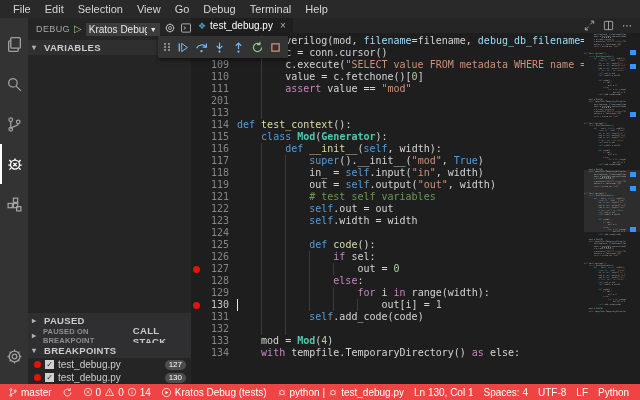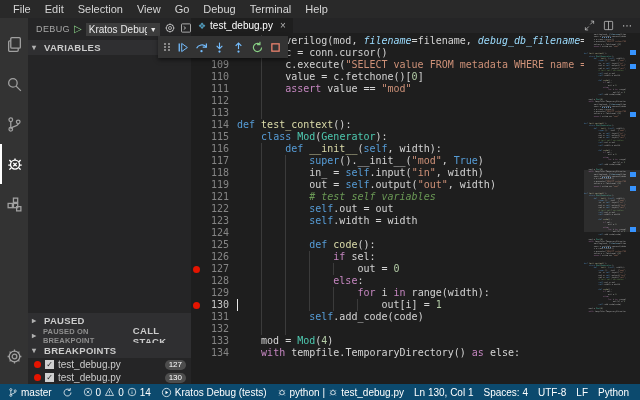--- a/index.html
+++ b/index.html
@@ -63,42 +63,42 @@
   .code-line { height:12px; display:flex; white-space:pre; font-size:10px; line-height:12px; }
   .glyph { width:12px; flex:0 0 12px; position:relative; }
   .glyph .dot { position:absolute; left:2px; top:2.5px; width:7px; height:7px;
                 border-radius:50%; background:#e51400; }
   .lnum { width:26px; flex:0 0 26px; text-align:right; color:#858585; padding-right:0; }
   .lnum.cur { color:#c6c6c6; }
   .ltext { position:relative; padding-left:8px; flex:1; overflow:hidden; color:#d4d4d4; }
   .guide { position:absolute; top:0; bottom:0; width:1px; background:#3b3b3b; }
   .cursor { position:absolute; left:8px; top:0; width:1px; height:12px; background:#e8e8e8; }
   .c-p { color:#d4d4d4; } .c-k { color:#569cd6; } .c-c { color:#c586c0; }
-  .c-f { color:#dcdcaa; } .c-t { color:#4ec9b0; } .c-s { color:#ce9178; }
-  .c-n { color:#b5cea8; } .c-m { color:#6a9955;font-style:italic; } .c-v { color:#9cdcfe;font-style:italic; }
+  .c-f { color:#dcdcaa; } .c-t { color:#4ec9b0;font-weight:bold; } .c-s { color:#ce9178; }
+  .c-n { color:#b5cea8; } .c-m { color:#6a9955; } .c-v { color:#9cdcfe; }
   .c-u { color:#d4d4d4; border-bottom:1px dotted #6fa8dc; }
 
   
   #minimap { position:absolute; top:0; right:14px; width:42px; bottom:0; overflow:hidden; opacity:.75; }
   .mini-line { font-size:2px; line-height:2.4px; white-space:pre; font-family:"DejaVu Sans Mono", monospace; transform-origin:0 0; }
   #viewport-slider { position:absolute; right:0; top:137px; width:56px; height:62px;
                      background:rgba(255,255,255,0.07); }
   #overview-ruler { position:absolute; top:0; right:0; width:14px; bottom:0; }
   .ov-marker { position:absolute; left:4px; width:6px; height:5px; background:#3794ff; }
 
   
   #debug-toolbar { position:absolute; left:158px; top:36px; width:130px; height:22px;
                    background:#333333; box-shadow:0 2px 4px rgba(0,0,0,.5);
                    display:flex; align-items:center; justify-content:space-around; z-index:50; padding:0 3px; }
   #debug-toolbar svg { display:block; }
   .grip { display:grid; grid-template-columns:3px 3px; grid-gap:1px; }
   .grip i { width:2px; height:2px; background:#8a8a8a; display:block; }
 
   
-  #statusbar { height:16px; background:#0c4a6e; color:#ffffff; display:flex; align-items:center;
+  #statusbar { height:16px; background:#ef4444; color:#ffffff; display:flex; align-items:center;
                font-size:10px; padding:0 8px; flex:0 0 16px; gap:10px; }
   .sb-item { display:flex; align-items:center; gap:3px; white-space:nowrap; }
   #statusbar svg { stroke:#ffffff; fill:none; stroke-width:1.1; }
   #sb-right { margin-left:auto; display:flex; align-items:center; gap:10px; }
   .smiley { font-size:11px; line-height:11px; }
 </style>
 </head>
 <body>
 
 <div id="app">
@@ -243,21 +243,21 @@
         </div>
       </div>
 
       <div id="code-area">
         <div id="code-scroll">
             <div class="code-line"><span class="glyph"></span><span class="lnum">106</span><span class="ltext"><span class="guide" style="left: 32.08px;"></span><span class="c-p">        verilog(mod, </span><span class="c-v">filename</span><span class="c-p">=filename, </span><span class="c-v">debug_db_filename</span><span class="c-p">=debug_db)</span></span></div>
             <div class="code-line"><span class="glyph"></span><span class="lnum">108</span><span class="ltext"><span class="guide" style="left: 32.08px;"></span><span class="c-p">        c = conn.cursor()</span></span></div>
             <div class="code-line"><span class="glyph"></span><span class="lnum">109</span><span class="ltext"><span class="guide" style="left: 32.08px;"></span><span class="c-p">        c.execute(</span><span class="c-s">"SELECT value FROM metadata WHERE name = ?"</span></span></div>
             <div class="code-line"><span class="glyph"></span><span class="lnum">110</span><span class="ltext"><span class="guide" style="left: 32.08px;"></span><span class="c-p">        value = c.fetchone()[</span><span class="c-n">0</span><span class="c-p">]</span></span></div>
             <div class="code-line"><span class="glyph"></span><span class="lnum">111</span><span class="ltext"><span class="guide" style="left: 32.08px;"></span><span class="c-p">        </span><span class="c-c">assert</span><span class="c-p"> value == </span><span class="c-s">"mod"</span></span></div>
-            <div class="code-line"><span class="glyph"></span><span class="lnum">112</span><span class="ltext"><span class="guide" style="left: 32.08px;"></span></span></div>
+            <div class="code-line"><span class="glyph"></span><span class="lnum">201</span><span class="ltext"><span class="guide" style="left: 32.08px;"></span></span></div>
             <div class="code-line"><span class="glyph"></span><span class="lnum">113</span><span class="ltext"><span class="guide" style="left: 32.08px;"></span></span></div>
             <div class="code-line"><span class="glyph"></span><span class="lnum">114</span><span class="ltext"><span class="c-k">def</span><span class="c-p"> </span><span class="c-f">test_context</span><span class="c-p">():</span></span></div>
             <div class="code-line"><span class="glyph"></span><span class="lnum">115</span><span class="ltext"><span class="c-p">    </span><span class="c-k">class</span><span class="c-p"> </span><span class="c-t">Mod</span><span class="c-p">(</span><span class="c-t">Generator</span><span class="c-p">):</span></span></div>
             <div class="code-line"><span class="glyph"></span><span class="lnum">116</span><span class="ltext"><span class="guide" style="left: 32.08px;"></span><span class="c-p">        </span><span class="c-k">def</span><span class="c-p"> </span><span class="c-f">__init__</span><span class="c-p">(</span><span class="c-k">self</span><span class="c-p">, width):</span></span></div>
             <div class="code-line"><span class="glyph"></span><span class="lnum">117</span><span class="ltext"><span class="guide" style="left: 32.08px;"></span><span class="guide" style="left: 56.16px;"></span><span class="c-p">            </span><span class="c-k">super</span><span class="c-p">().__init__(</span><span class="c-s">"mod"</span><span class="c-p">, </span><span class="c-k">True</span><span class="c-p">)</span></span></div>
             <div class="code-line"><span class="glyph"></span><span class="lnum">118</span><span class="ltext"><span class="guide" style="left: 32.08px;"></span><span class="guide" style="left: 56.16px;"></span><span class="c-p">            in_ = </span><span class="c-k">self</span><span class="c-p">.input(</span><span class="c-s">"in"</span><span class="c-p">, width)</span></span></div>
             <div class="code-line"><span class="glyph"></span><span class="lnum">119</span><span class="ltext"><span class="guide" style="left: 32.08px;"></span><span class="guide" style="left: 56.16px;"></span><span class="c-p">            out = </span><span class="c-k">self</span><span class="c-p">.output(</span><span class="c-s">"out"</span><span class="c-p">, width)</span></span></div>
             <div class="code-line"><span class="glyph"></span><span class="lnum">121</span><span class="ltext"><span class="guide" style="left: 32.08px;"></span><span class="guide" style="left: 56.16px;"></span><span class="c-p">            </span><span class="c-m"># test self variables</span></span></div>
             <div class="code-line"><span class="glyph"></span><span class="lnum">122</span><span class="ltext"><span class="guide" style="left: 32.08px;"></span><span class="guide" style="left: 56.16px;"></span><span class="c-p">            </span><span class="c-k">self</span><span class="c-p">.out = out</span></span></div>
             <div class="code-line"><span class="glyph"></span><span class="lnum">123</span><span class="ltext"><span class="guide" style="left: 32.08px;"></span><span class="guide" style="left: 56.16px;"></span><span class="c-p">            </span><span class="c-k">self</span><span class="c-p">.width = width</span></span></div>

